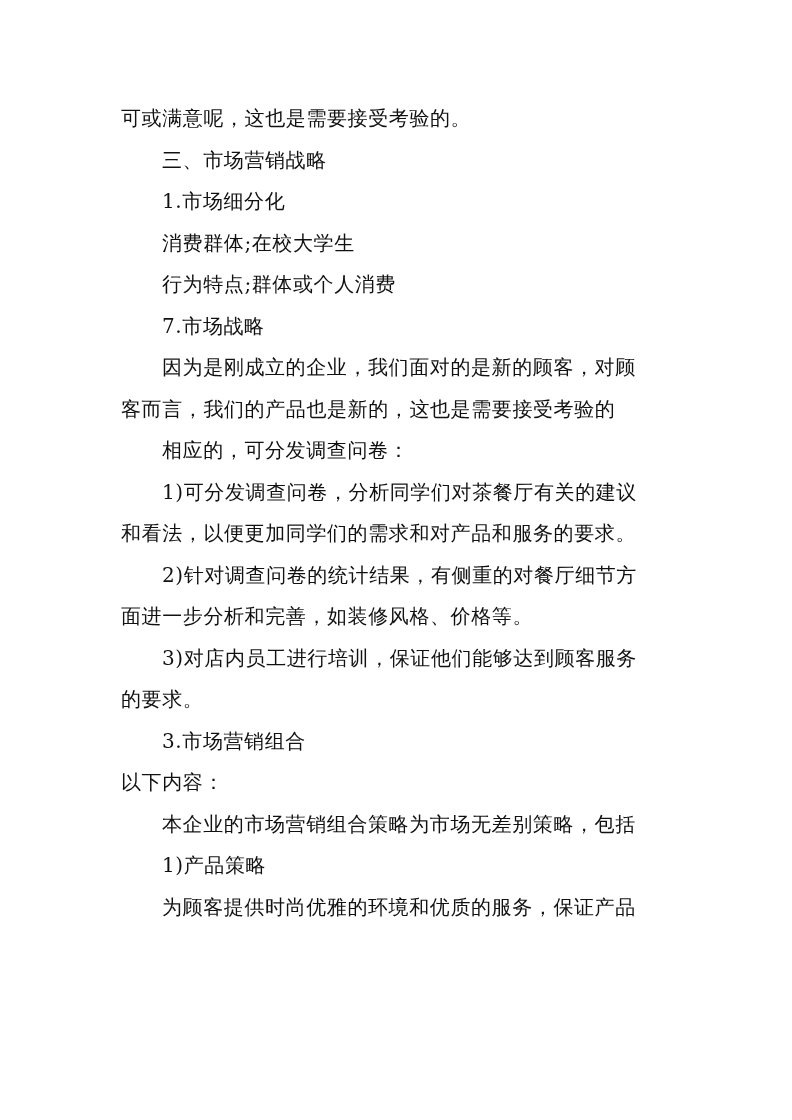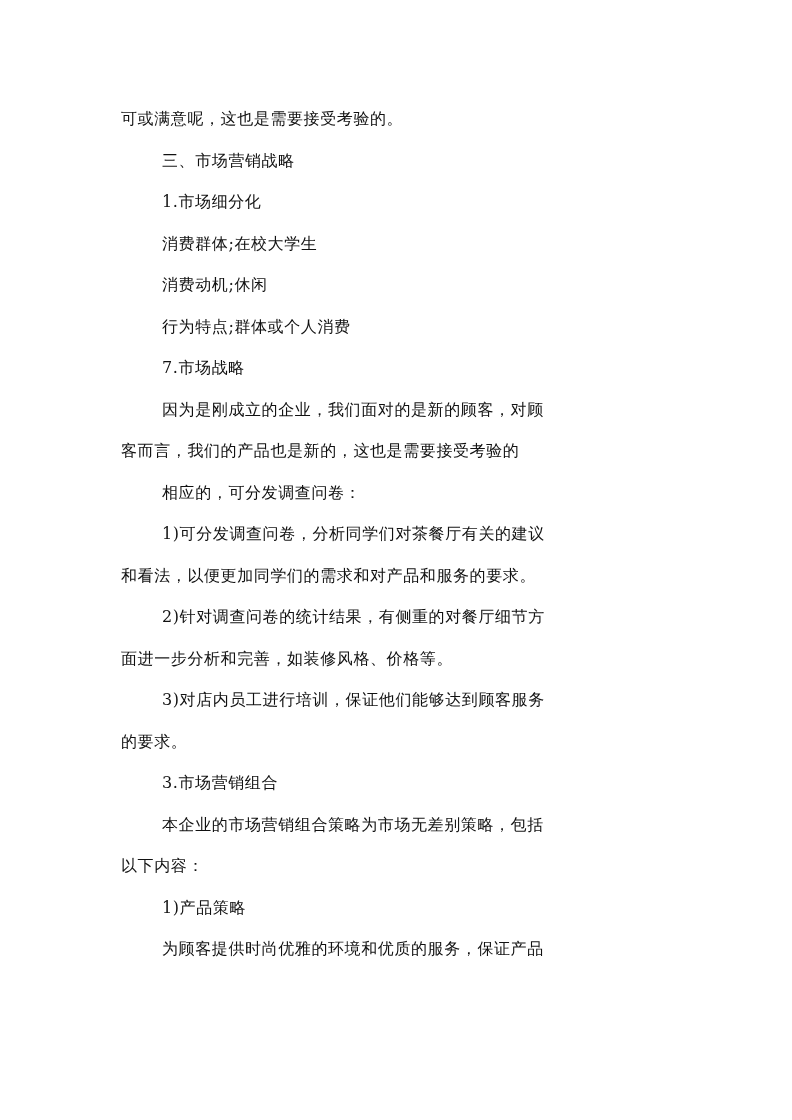--- a/index.html
+++ b/index.html
@@ -17,46 +17,45 @@
     }
     .page {
       position: absolute;
       left: 121px;
       top: 98px;
       width: 540px;
     }
     .line {
       height: 41.5px;
       line-height: 41.5px;
-      font-size: 16px;
+      font-size: 20px;
       white-space: nowrap;
       letter-spacing: 0.6px;
     }
     .indent {
       padding-left: 41px;
     }
   </style>
 </head>
 <body>
 
 <div class="page">
   <div class="line">可或满意呢，这也是需要接受考验的。</div>
   <div class="line indent">三、市场营销战略</div>
   <div class="line indent">1.市场细分化</div>
   <div class="line indent">消费群体;在校大学生</div>
-  <div class="line indent">消费动机;休闲</div>
   <div class="line indent">行为特点;群体或个人消费</div>
   <div class="line indent">7.市场战略</div>
   <div class="line indent">因为是刚成立的企业，我们面对的是新的顾客，对顾</div>
   <div class="line">客而言，我们的产品也是新的，这也是需要接受考验的</div>
   <div class="line indent">相应的，可分发调查问卷：</div>
   <div class="line indent">1)可分发调查问卷，分析同学们对茶餐厅有关的建议</div>
   <div class="line">和看法，以便更加同学们的需求和对产品和服务的要求。</div>
   <div class="line indent">2)针对调查问卷的统计结果，有侧重的对餐厅细节方</div>
   <div class="line">面进一步分析和完善，如装修风格、价格等。</div>
   <div class="line indent">3)对店内员工进行培训，保证他们能够达到顾客服务</div>
   <div class="line">的要求。</div>
   <div class="line indent">3.市场营销组合</div>
+  <div class="line">以下内容：</div>
   <div class="line indent">本企业的市场营销组合策略为市场无差别策略，包括</div>
-  <div class="line">以下内容：</div>
   <div class="line indent">1)产品策略</div>
   <div class="line indent">为顾客提供时尚优雅的环境和优质的服务，保证产品</div>
 </div>
 
 </body></html>

